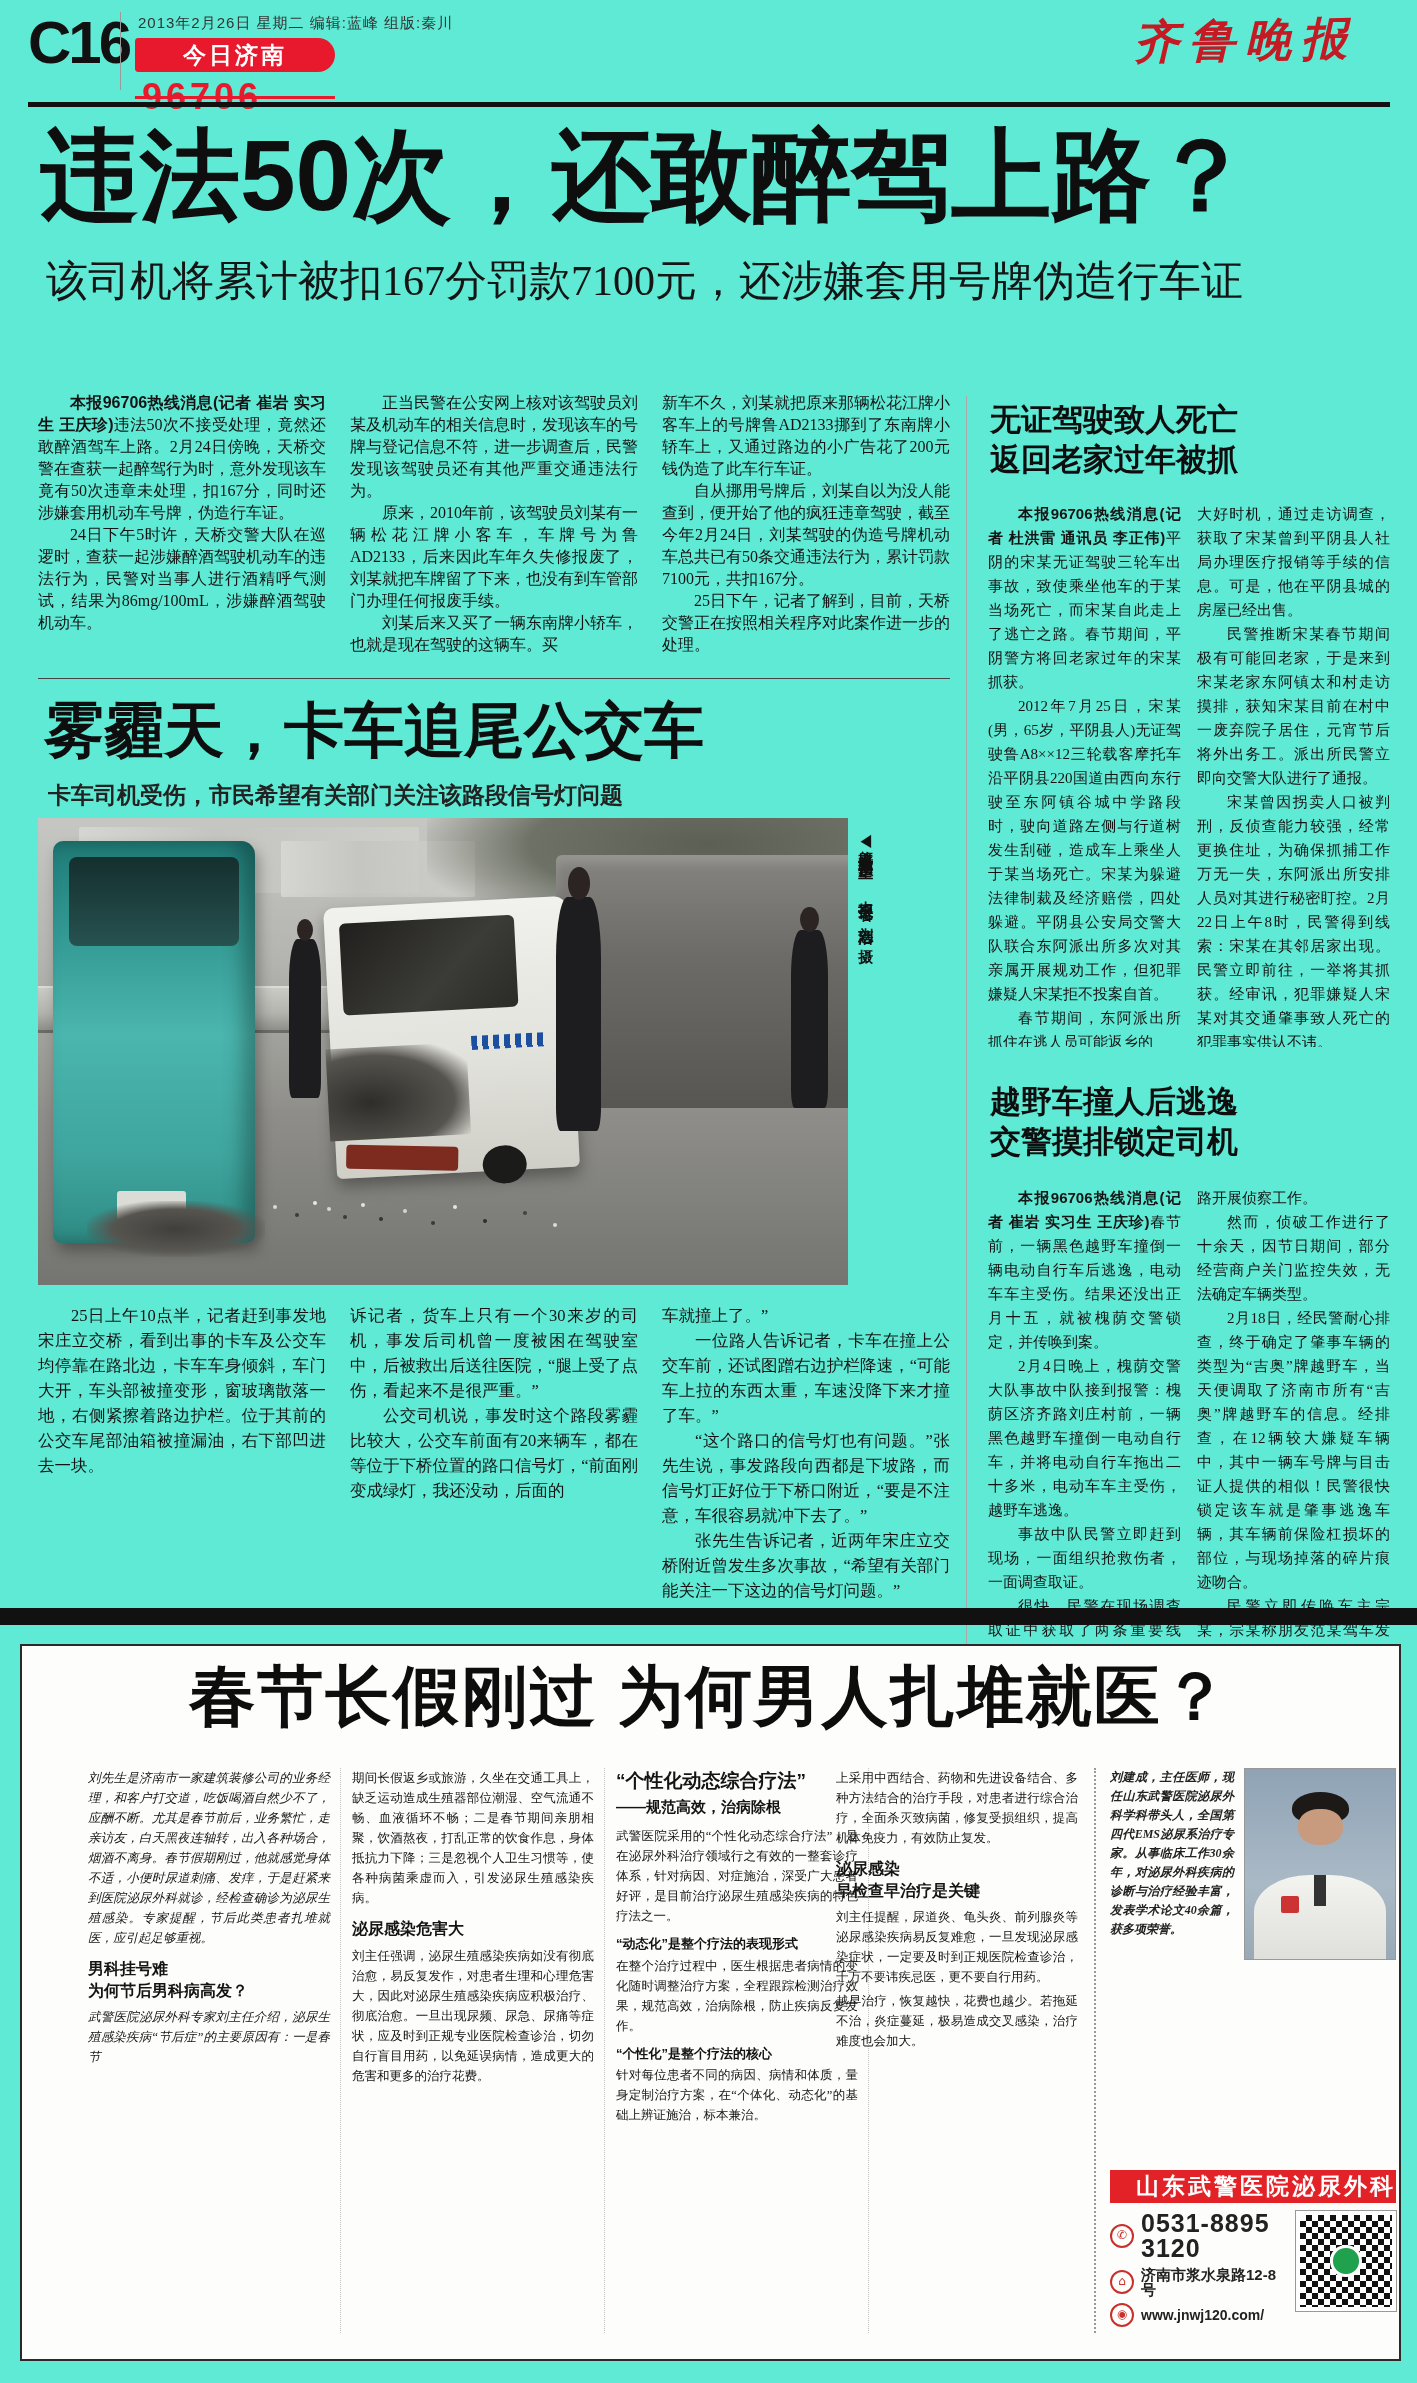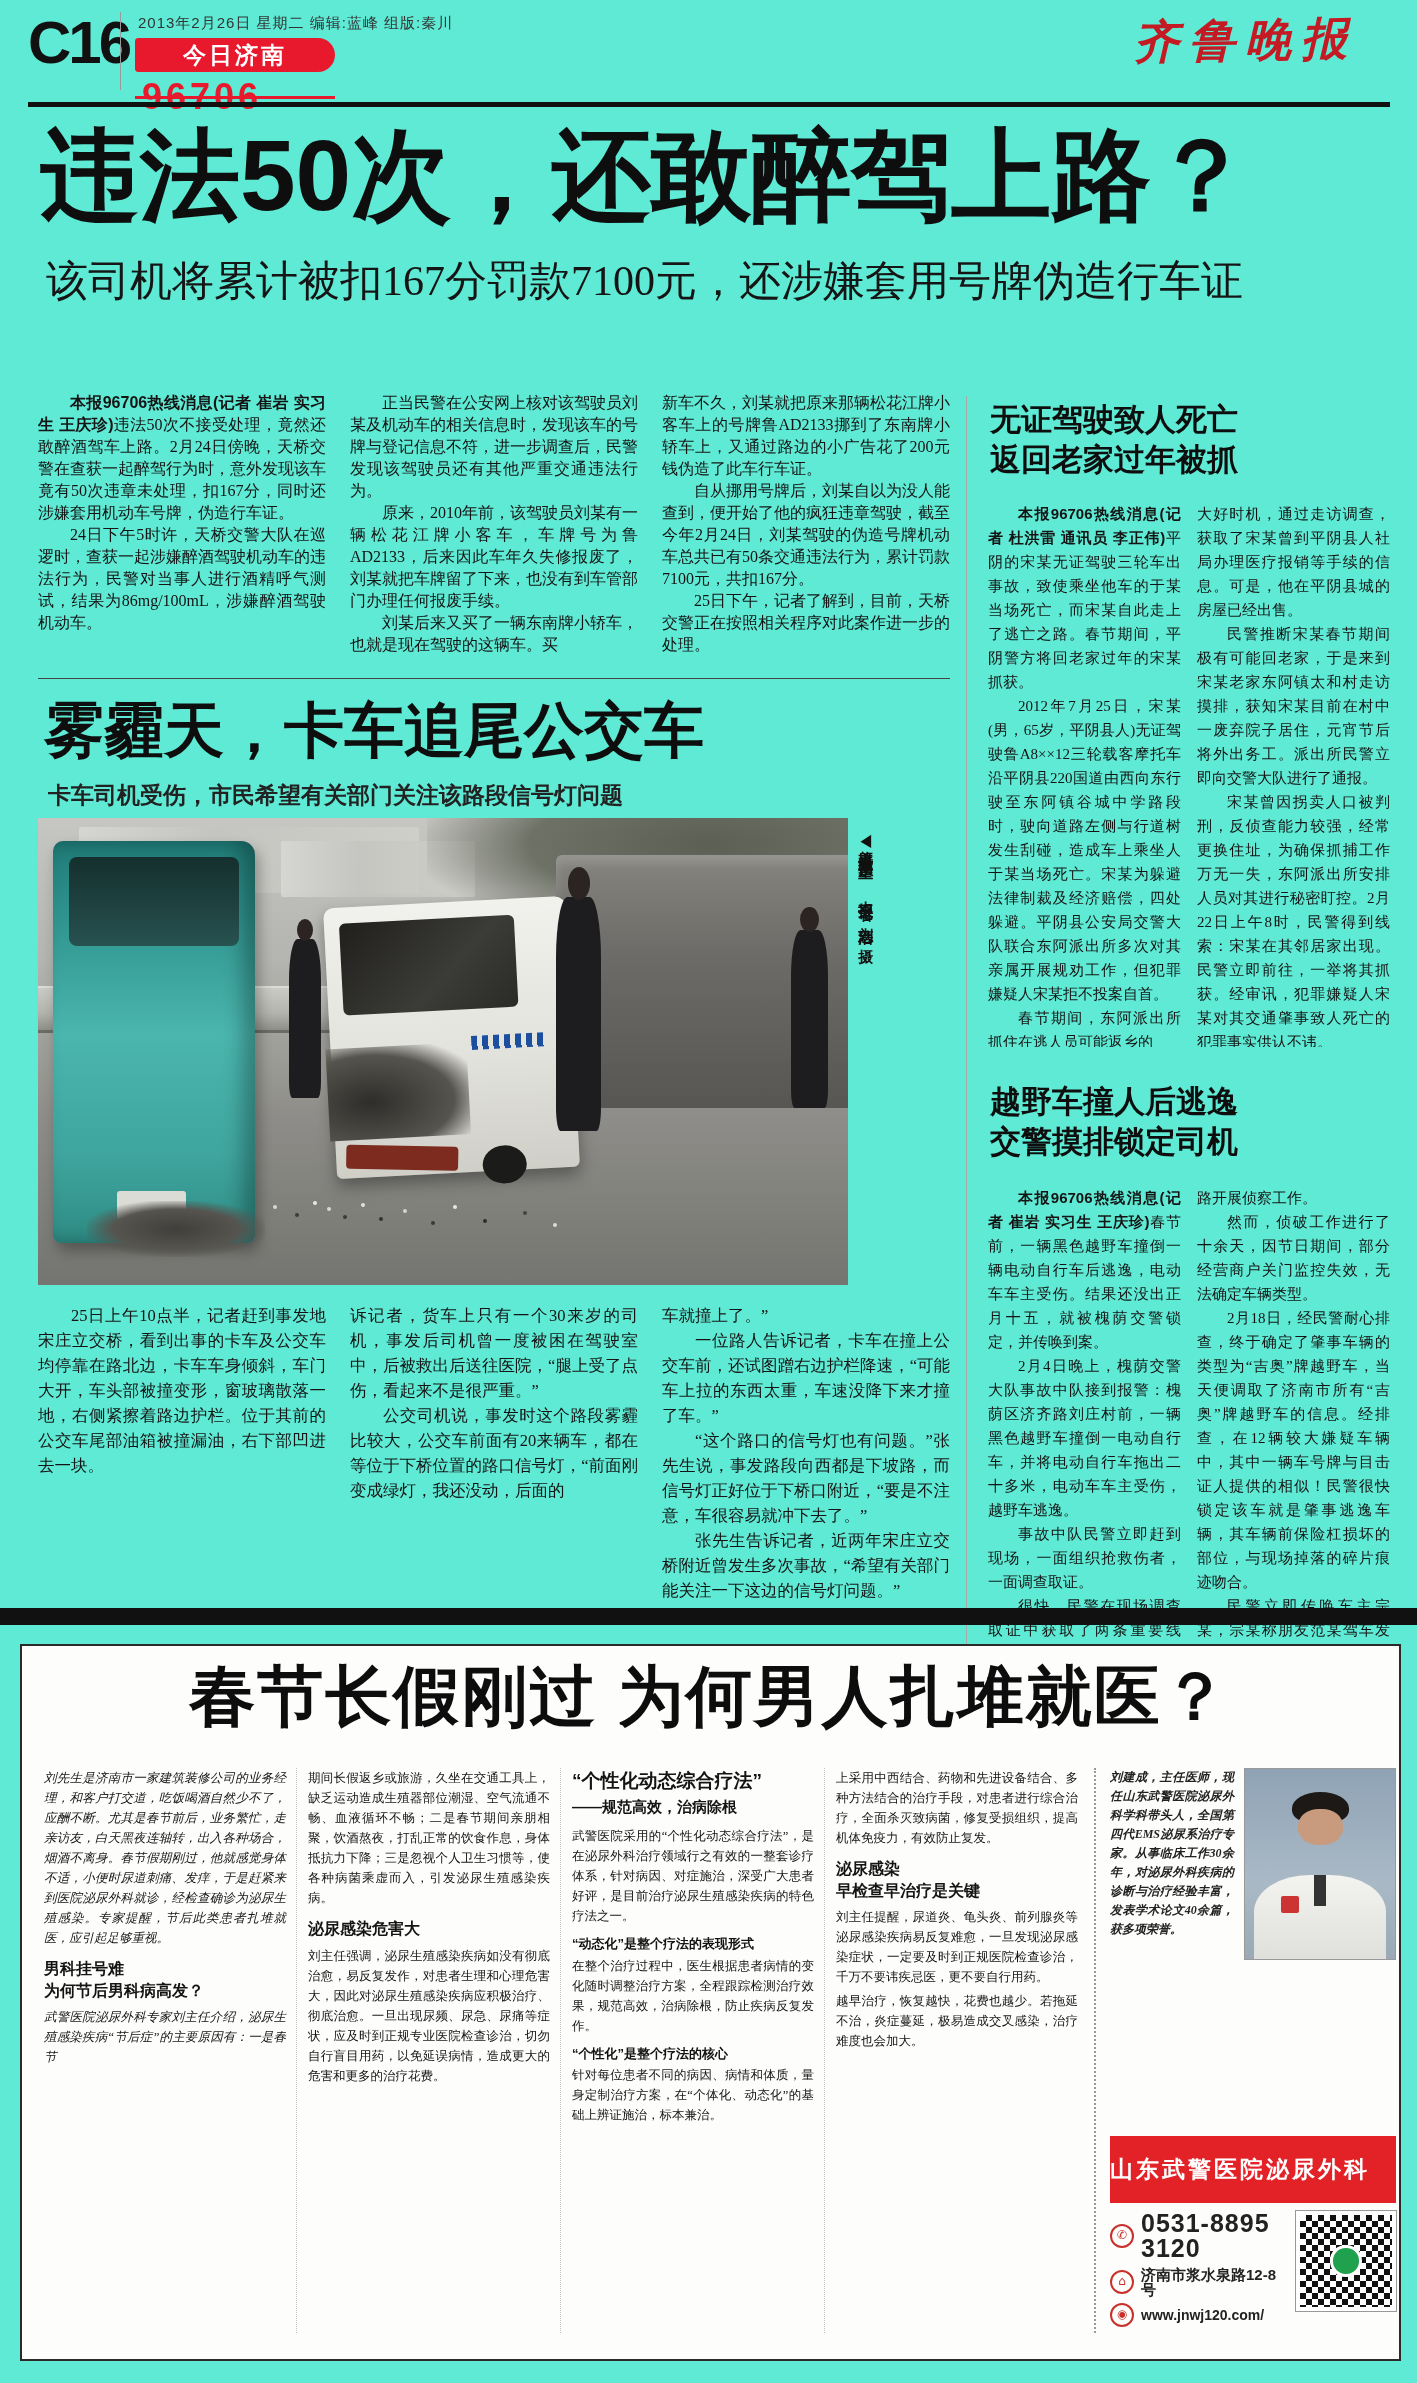--- a/index.html
+++ b/index.html
@@ -63,33 +63,33 @@
   .h-ad{font:900 66px/1.1 "Liberation Sans","DejaVu Sans",sans-serif;color:#0d0d0d;text-align:center;letter-spacing:2px;}
   .ad-col{font-size:12.5px;line-height:20px;}
   .ad-col p{margin:0 0 4px 0;text-indent:2em;text-align:justify;}
   .ad-col p.noind{text-indent:0;}
   .kai{font-style:italic;}
   .ad-h{font:700 16px/1.35 "Liberation Sans","DejaVu Sans",sans-serif;text-indent:0!important;text-align:left;margin:10px 0 6px 0!important;}
   .ad-h-center{font:900 19px/1.4 "Liberation Sans","DejaVu Sans",sans-serif;text-align:center;text-indent:0!important;margin:0 0 2px 0!important;}
   .ad-h-sub{font:700 15px/1.3 "Liberation Sans","DejaVu Sans",sans-serif;text-align:center;text-indent:0!important;margin:0 0 10px 0!important;}
   .ad-sh{font:700 13px/1.5 "Liberation Sans","DejaVu Sans",sans-serif;text-indent:0!important;margin:8px 0 2px 0!important;}
   .dotted-l{border-left:2px dotted #999;}
-  .dotted-r{border-right:1px dotted #c2c2c2;}
+  .dotted-r{border-right:1px dotted #c2c2c2;margin-left:44px;}
   .ad-right{display:flex;flex-direction:column;height:100%;}
   .bio-wrap{flex:1;overflow:hidden;}
   .bio{font:700 12px/19px "Liberation Serif",serif;font-style:italic;text-align:justify;margin:0;color:#222;}
   .doc-photo{float:right;width:150px;height:190px;margin:0 0 8px 10px;position:relative;overflow:hidden;
              background:linear-gradient(180deg,#8fa3b5 0%,#aab9c6 60%,#9aa9b6 100%);border:1px solid #999;}
   .doc-hair{position:absolute;top:12%;left:31%;width:38%;height:17%;background:#1c1917;border-radius:50% 50% 42% 42%;}
   .doc-face{position:absolute;top:21%;left:35%;width:30%;height:19%;background:#c99b7e;border-radius:46%;}
   .doc-coat{position:absolute;bottom:-2%;left:6%;width:88%;height:46%;background:linear-gradient(180deg,#f3f3f0,#dededa);border-radius:42% 42% 0 0;}
   .doc-tie{position:absolute;bottom:28%;left:46%;width:8%;height:16%;background:#333;}
   .doc-pin{position:absolute;bottom:24%;left:24%;width:12%;height:9%;background:#c33;border-radius:2px;}
   .clinic-banner{background:#e32228;color:#fff;font:900 23px/1 "Liberation Sans",sans-serif;
-                 text-align:left;padding:22px 0;letter-spacing:3px;}
+                 text-align:right;padding:5px 0;letter-spacing:3px;}
   .contact{display:flex;margin-top:8px;align-items:flex-start;}
   .contact-lines{flex:1;}
   .c-row{display:flex;align-items:center;margin-bottom:6px;}
   .cicon{display:inline-block;width:20px;height:20px;border:2px solid #c9302c;border-radius:50%;
          color:#c9302c;font:12px/18px "DejaVu Sans",sans-serif;text-align:center;margin-right:7px;flex:none;}
   .c-phone{font:900 25px/1 "Liberation Sans",sans-serif;color:#222;letter-spacing:1px;}
   .c-addr{font:700 15px/1 "Liberation Sans",sans-serif;color:#222;}
   .c-web{font:700 14px/1 "Liberation Sans",sans-serif;color:#222;}
   .qr{width:92px;height:92px;background:conic-gradient(#111 25%,#fff 0 50%,#111 0 75%,#fff 0) 0 0/12px 12px;
       border:4px solid #fff;outline:1px solid #999;position:relative;flex:none;margin-left:6px;}

